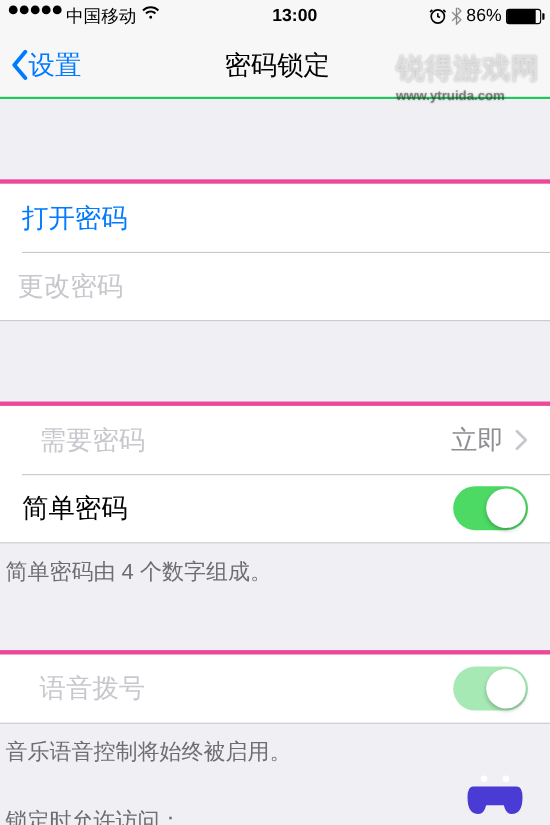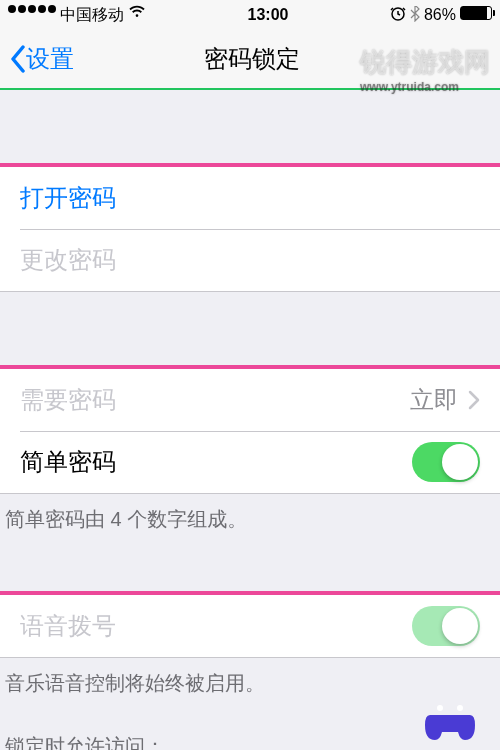--- a/index.html
+++ b/index.html
@@ -15,21 +15,21 @@
       height: 30px;
       background: #f7f7f7;
       display: flex;
       align-items: center;
       padding: 0 8px;
       font-size: 16px;
       color: #000;
     }
     .status-left { display: flex; align-items: flex-start; gap: 4px; }
     .status-center { flex: 1; text-align: center; font-weight: 700; }
-    .status-right { display: flex; gap: 4px; }
+    .status-right { display: flex; align-items: center; gap: 4px; }
     .signal-dots { display: flex; gap: 2px; }
     .signal-dot { width: 8px; height: 8px; border-radius: 50%; background: #000; }
     .wifi-icon { width: 18px; height: 14px; }
     .battery-icon { width: 32px; height: 14px; border: 1.5px solid #000; border-radius: 3px; position: relative; }
     .battery-icon::after { content: ''; position: absolute; right: -4px; top: 3px; width: 2px; height: 6px; background: #000; border-radius: 0 1px 1px 0; }
     .battery-fill { width: 86%; height: 100%; background: #000; }
     .nav-bar {
       height: 60px;
       background: #f7f7f7;
       border-bottom: 2px solid #22c55e;
@@ -69,21 +69,21 @@
     .cell + .cell::before {
       content: '';
       position: absolute;
       top: 0;
       left: 20px;
       right: 0;
       height: 1px;
       background: #c8c7cc;
     }
     .cell-link { color: #007aff; }
-    .cell-disabled { color: #c7c7cd; }
+    .cell-disabled { color: #c7c7cd; padding-left: 16px; }
     .cell-text { color: #000; }
     .cell-value { color: #8e8e93; display: flex; align-items: center; gap: 10px; text-align: center; }
     .chevron-right { width: 12px; height: 20px; }
     .footer-text {
       padding: 12px 5px;
       font-size: 20px;
       color: #6d6d72;
     }
     .toggle {
       width: 68px;

